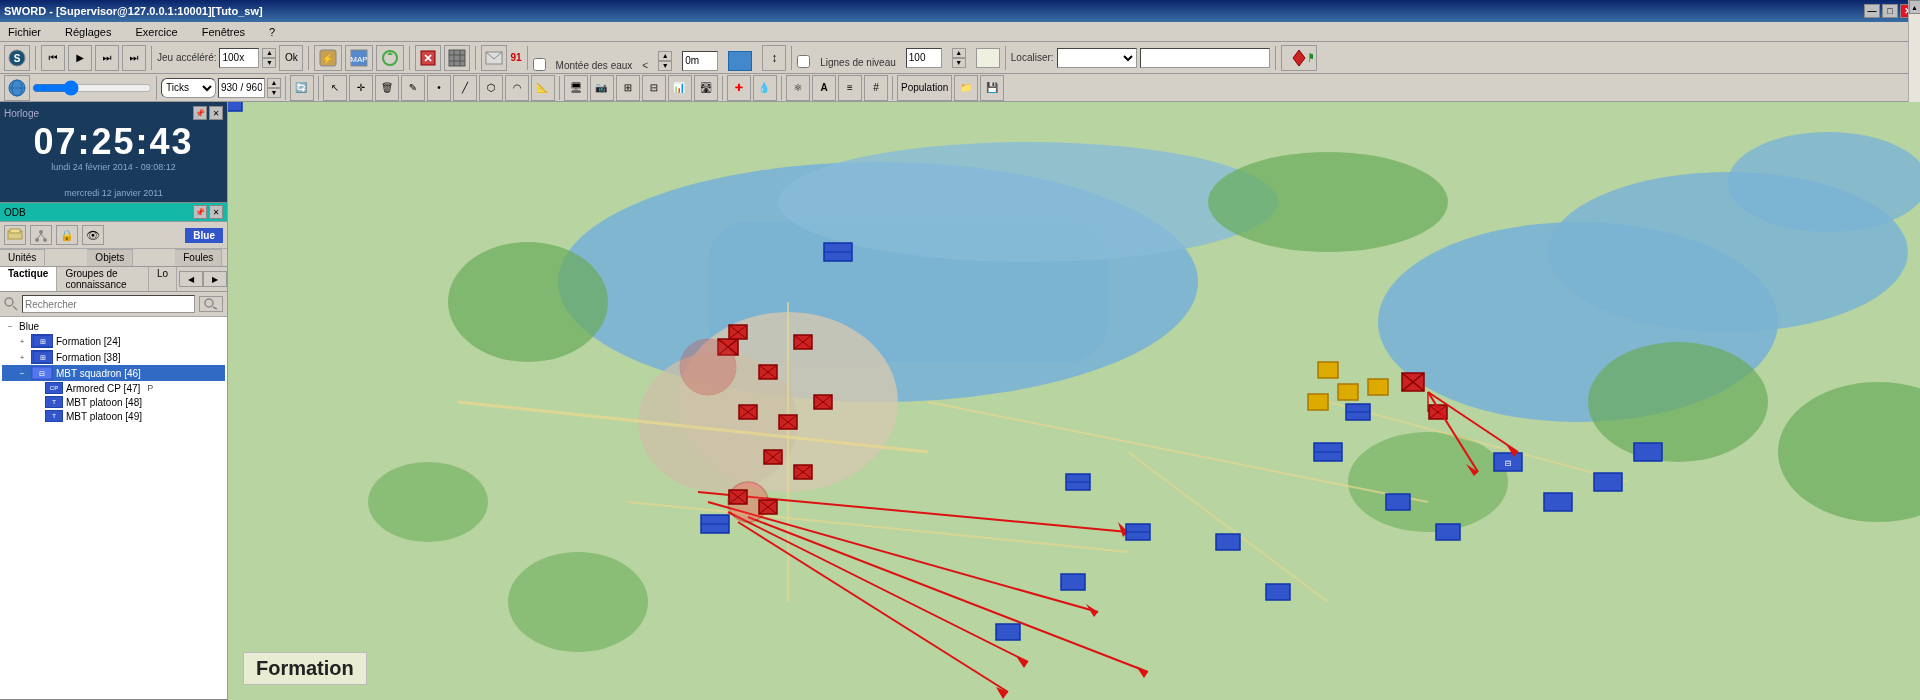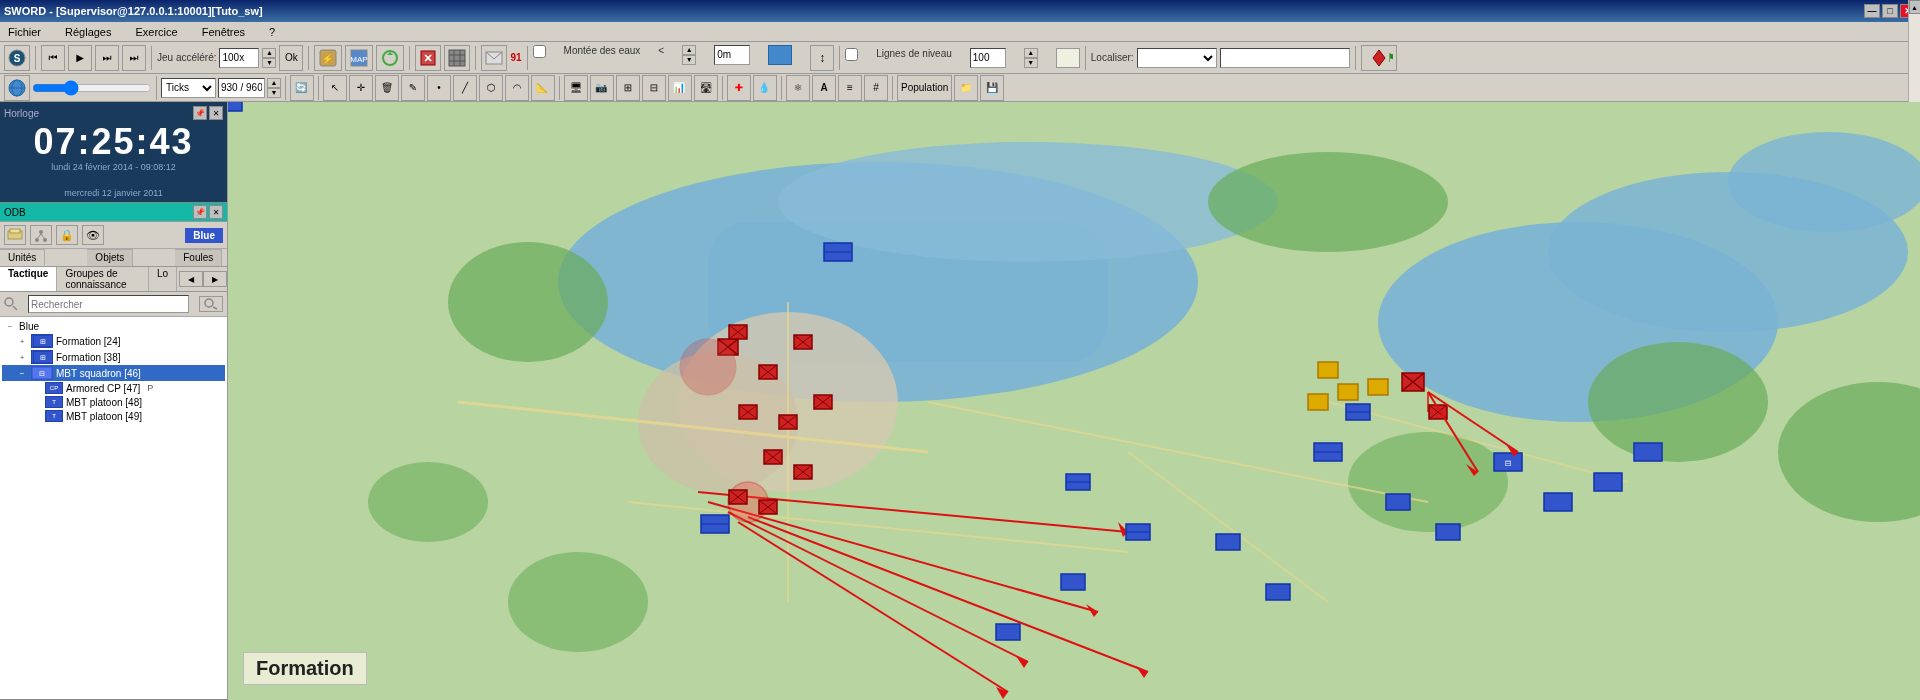--- a/index.html
+++ b/index.html
@@ -57,21 +57,21 @@
       display: flex; align-items: center; justify-content: center;
       cursor: pointer; font-size: 10px; padding: 0 3px;
     }
     .tb-separator { width: 1px; height: 24px; background: #999; margin: 0 2px; }
     .tb-label { font-size: 10px; color: #333; }
     .tb-input {
       height: 20px; border: 1px inset #999; background: white;
       font-size: 10px; padding: 0 2px; width: 40px;
     }
     .tb-input-wide { width: 120px; }
-    .tb-checkbox-group { display: flex; align-items: flex-start; gap: 18px; }
+    .tb-checkbox-group { display: flex; align-items: flex-end; gap: 10px; }
     .tb-select { height: 20px; font-size: 10px; border: 1px inset #999; background: white; }
     .spinner-btn { width: 14px; height: 10px; background: #d4d0c8; border: 1px solid #999; display: flex; align-items: center; justify-content: center; cursor: pointer; font-size: 7px; }
     .spinner-wrap { display: flex; flex-direction: column; }
 
     
     #toolbar2 {
       height: 28px;
       background: #d4d0c8;
       border-bottom: 1px solid #999;
       display: flex;
@@ -147,21 +147,21 @@
     #subtab-bar {
       display: flex; border-bottom: 1px solid #999; background: #d4d0c8;
     }
     .subtab {
       padding: 1px 8px; font-size: 10px; cursor: pointer;
       border-right: 1px solid #aaa;
     }
     .subtab.active { background: #fff; font-weight: bold; }
     #search-bar {
       display: flex; align-items: center; padding: 3px 4px;
-      border-bottom: 1px solid #aaa; gap: 10px;
+      border-bottom: 1px solid #aaa; gap: 4px;
     }
     #search-input {
       flex: 1; height: 18px; border: 1px inset #999; background: white;
       font-size: 10px; padding: 0 2px;
     }
     #tree-area { flex: 1; overflow-y: auto; padding: 2px; background: white; }
     .tree-item { display: flex; align-items: center; padding: 1px 2px; cursor: pointer; font-size: 10px; gap: 3px; }
     .tree-item.selected { background: #316ac5; color: white; }
     .tree-expand { width: 12px; height: 12px; display: flex; align-items: center; justify-content: center; font-size: 8px; cursor: pointer; color: #555; }
     .unit-icon-blue { background: #4444cc; border: 1px solid #2222aa; color: white; font-size: 7px; padding: 1px; width: 18px; height: 12px; display: flex; align-items: center; justify-content: center; }
@@ -345,21 +345,21 @@
     <svg width="18" height="18">
         <circle cx="9" cy="9" r="8" fill="#4488cc" stroke="#2266aa"></circle>
         <ellipse cx="9" cy="9" rx="5" ry="8" fill="none" stroke="#2266aa" stroke-width="1"></ellipse>
         <line x1="1" y1="9" x2="17" y2="9" stroke="#2266aa" stroke-width="1"></line>
       </svg>
   </div>
   <div class="slider-wrap">
     <input type="range" min="0" max="100" value="30" style="">
   </div>
   <div class="tb-separator"></div>
-  <select class="tb-select" style="width:55px;">
+  <select class="tb-select" style="width:55px;border-radius:6px;">
     <option>Ticks</option>
   </select>
   <input class="tb-input" type="text" value="930 / 960" style="width: 47px;">
   <div class="spinner-wrap">
     <div class="spinner-btn">▲</div>
     <div class="spinner-btn">▼</div>
   </div>
   <div class="tb-separator"></div>
 
   <div class="tb-btn">🔄</div>

